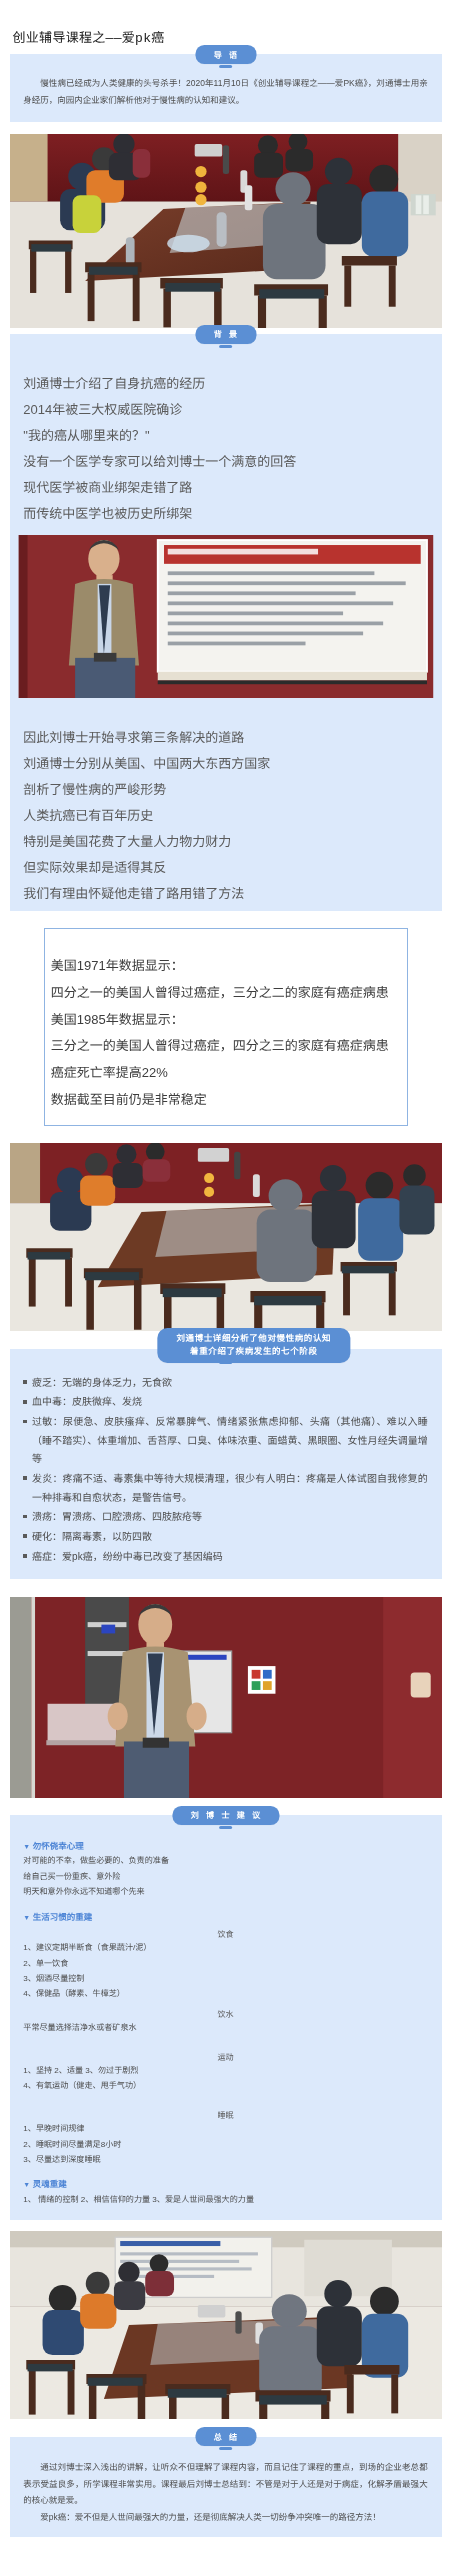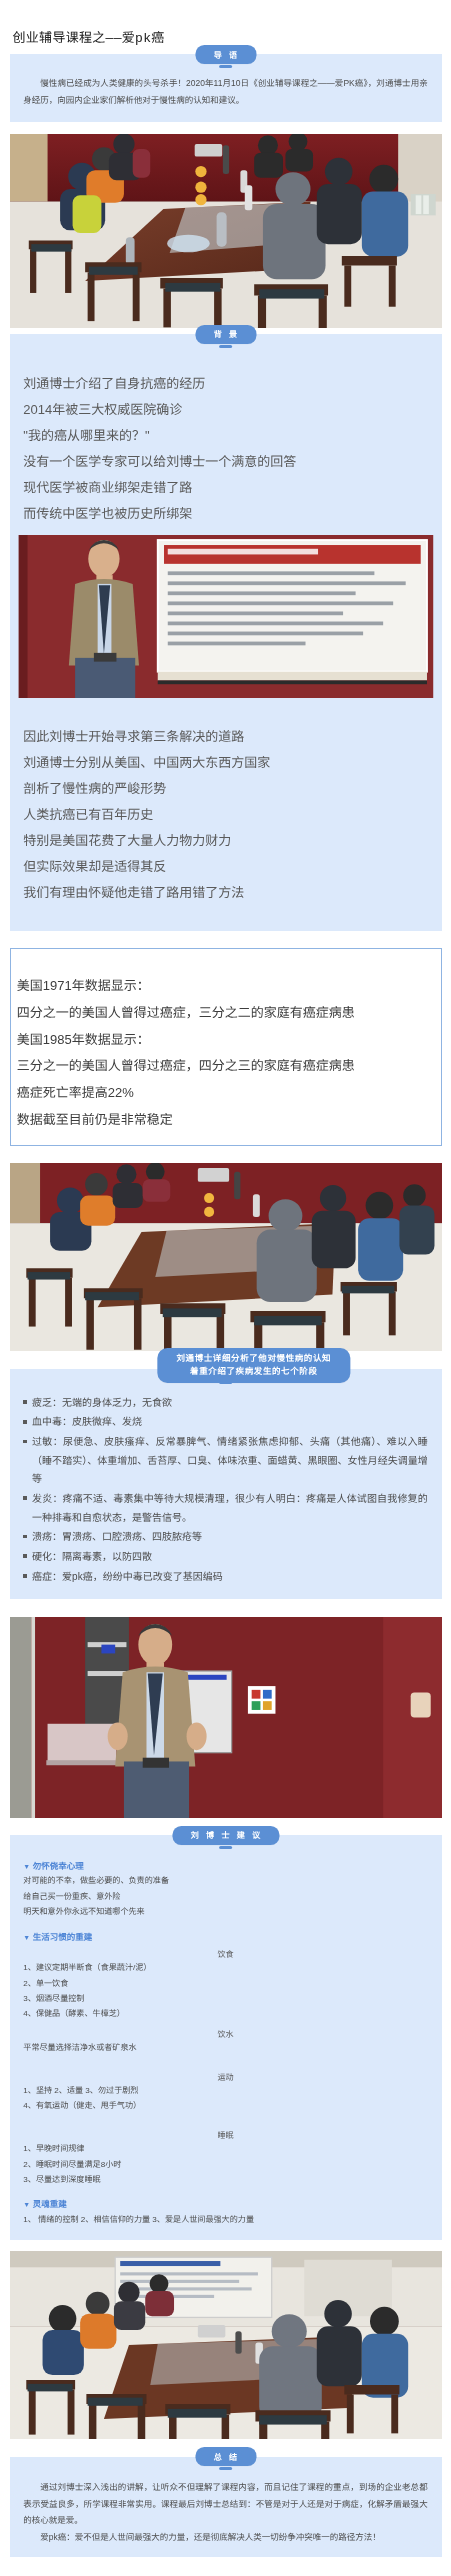--- a/index.html
+++ b/index.html
@@ -92,21 +92,21 @@
     text-align: left;
     font-size: 13px;
     line-height: 2.0;
     color: #5a5a5a;
     margin-top: 14px;
   }
   .center-lines div { white-space: nowrap; }
 
   
   .quote-box {
-    width: 432px;
+    width: 364px;
     margin: 11.3px auto 0;
     border: 0.6px solid #8fb4e2;
     background: #ffffff;
     padding: 10px 6.3px 11.3px;
   }
   .quote-box .center-lines { color: #3d3d3d; line-height: 2.05; }
 
   
   .photo {
     width: 432px;
@@ -314,21 +314,21 @@
         <path d="M104 78 q46 -16 92 0 l10 130 h-112z" fill="#9b8b6a"></path>
         <rect x="140" y="78" width="22" height="118" fill="#c8d6e8"></rect>
         <path d="M142 80 l8 110 l10 -110z" fill="#2e3c50"></path>
         <rect x="104" y="196" width="96" height="64" fill="#4a5a74"></rect>
         <rect x="134" y="188" width="36" height="14" fill="#3a3a3a"></rect>
       </g>
       <rect x="14" y="0" width="14" height="260" fill="#6a1d1f"></rect>
     </svg>
   </div>
 
-  <div class="panel" style="padding-top:12.5px;padding-bottom:24px;font-family:Liberation Mono, monospace;">
+  <div class="panel" style="padding-top:12.5px;padding-bottom:4px;">
     <div class="center-lines">
       <div>因此刘博士开始寻求第三条解决的道路</div>
       <div>刘通博士分别从美国、中国两大东西方国家</div>
       <div>剖析了慢性病的严峻形势</div>
       <div>人类抗癌已有百年历史</div>
       <div>特别是美国花费了大量人力物力财力</div>
       <div>但实际效果却是适得其反</div>
       <div>我们有理由怀疑他走错了路用错了方法</div>
     </div>
   </div>

